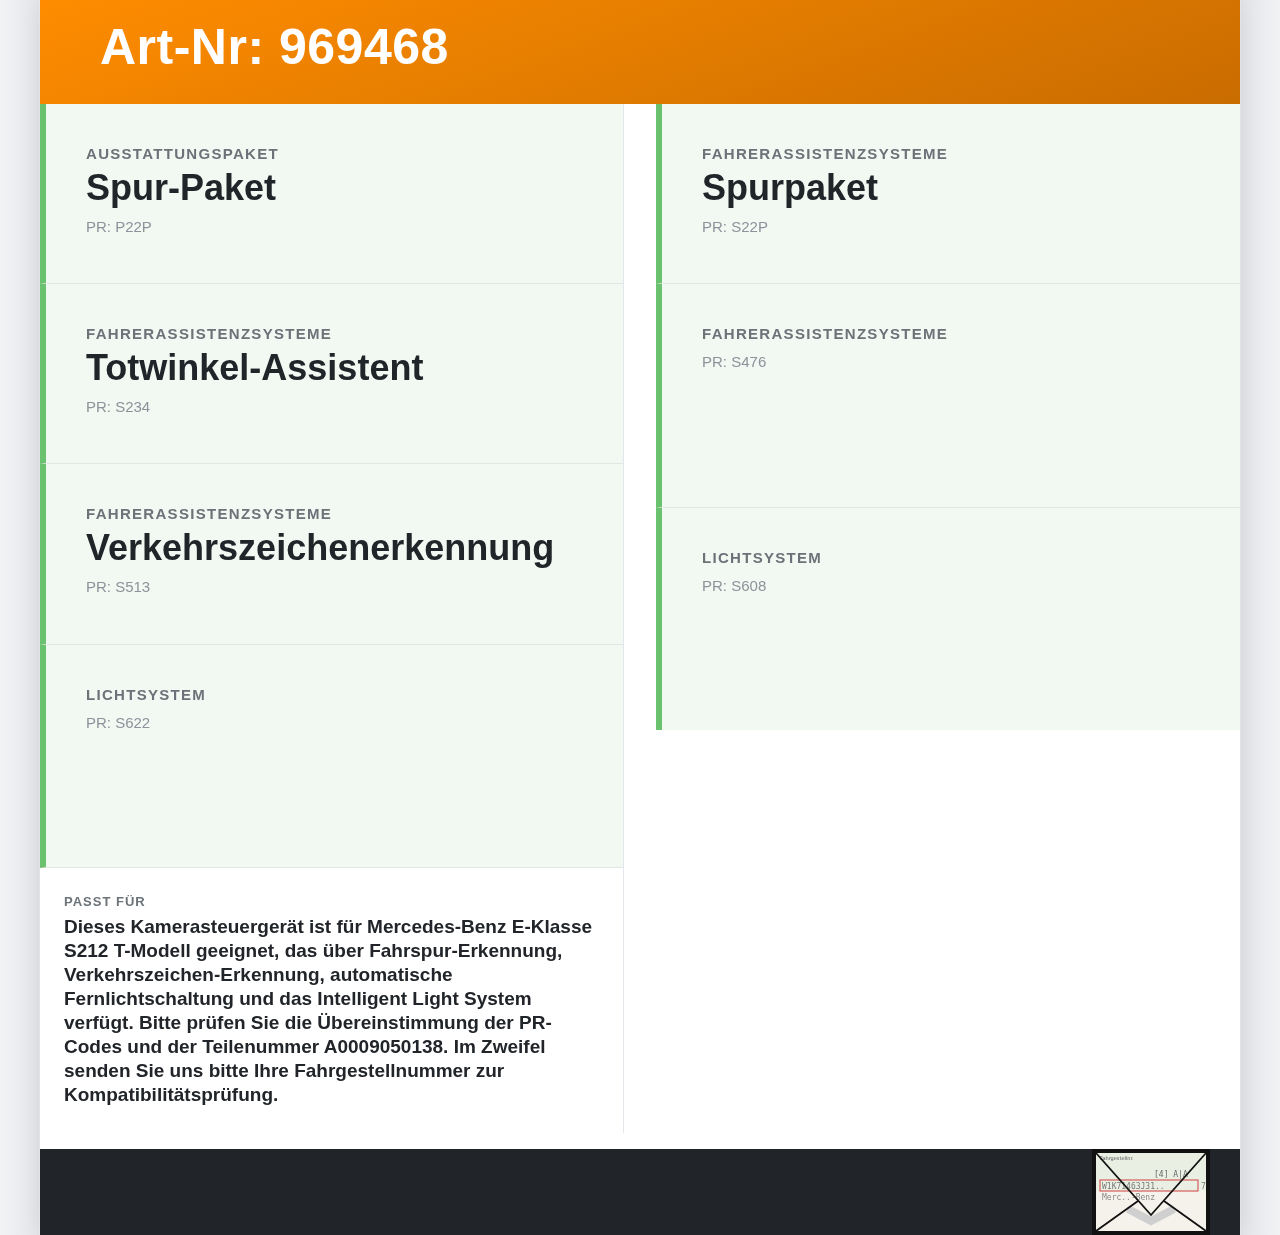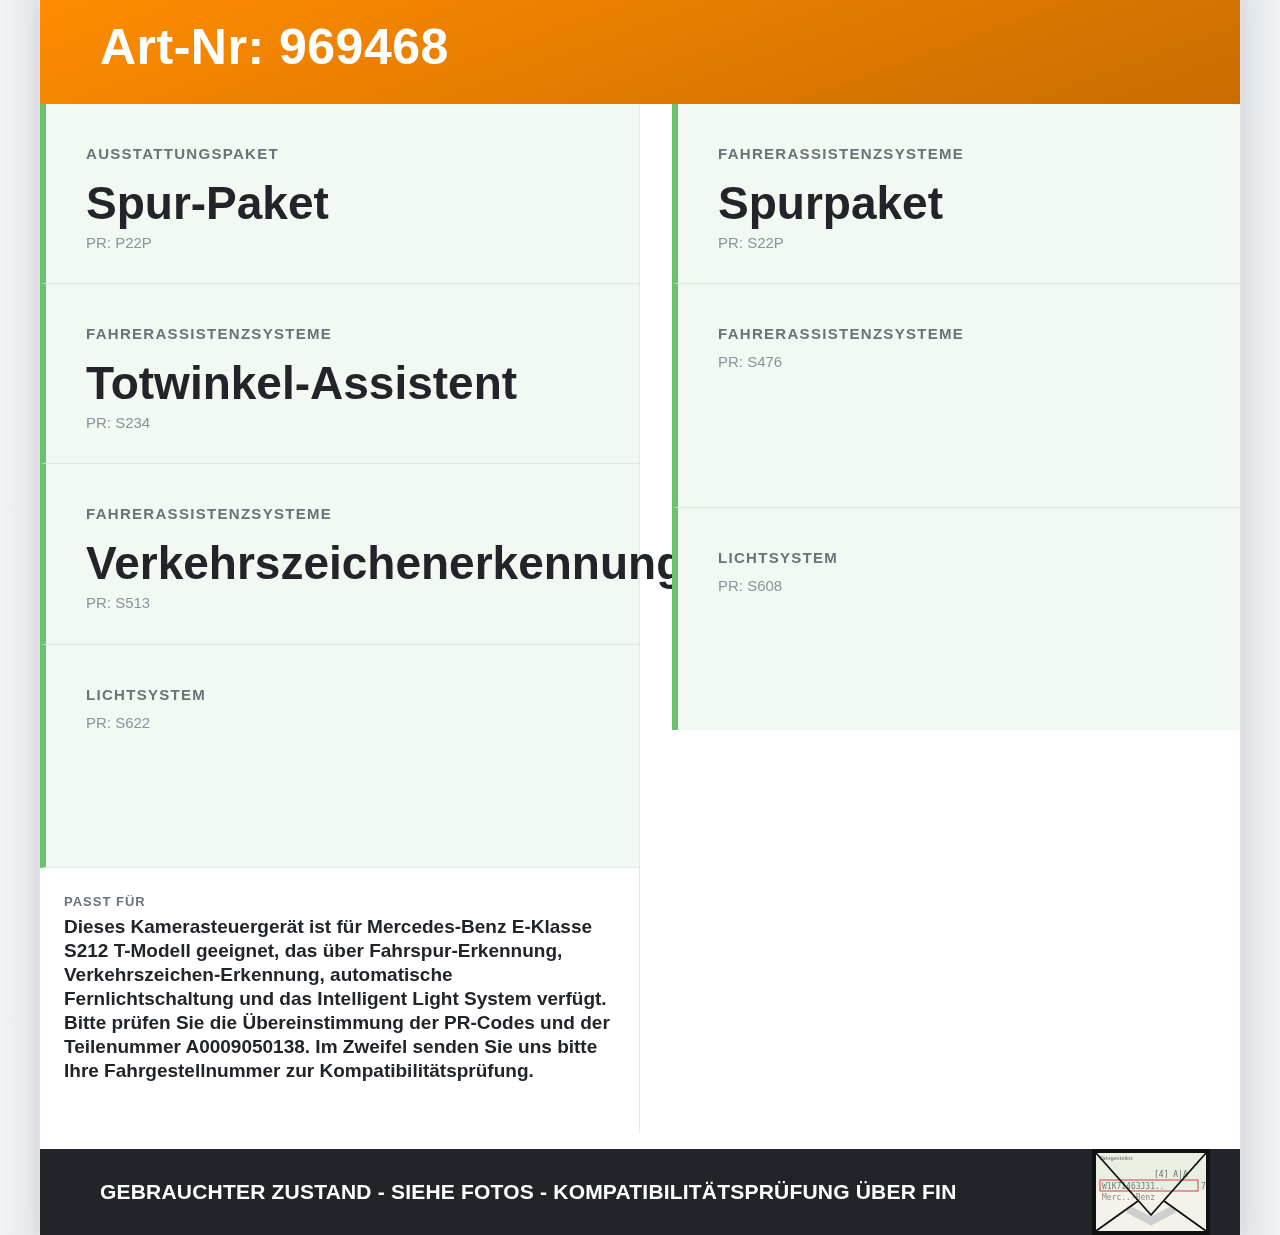--- a/index.html
+++ b/index.html
@@ -34,22 +34,22 @@
     border-bottom: 1px solid #e1e8e4;
     padding: 40px 40px 40px 40px;
   }
   .card .cat {
     font-family: "Liberation Sans", sans-serif;
     font-size: 15px; font-weight: 700; letter-spacing: 1.3px;
     color: #6b7278; text-transform: uppercase; line-height: 20px;
   }
   .card .title {
     font-family: "Liberation Sans", sans-serif;
-    font-size: 46px; font-weight: 700; color: #212529;
-    line-height: 43px; margin-top: 18px;
+    font-size: 36px; font-weight: 700; color: #212529;
+    line-height: 43px; margin-top: 2px;
   }
   .card .pr {
     font-size: 15px; color: #8c939a; margin-top: 8px; line-height: 20px;
   }
   .fits {
     padding: 26px 24px 24px 24px;
     height: 265px;
   }
   .fits .label {
     font-size: 13px; font-weight: 700; letter-spacing: 1px; color: #6b7278;
@@ -120,21 +120,20 @@
         <div class="pr">PR: S476</div>
       </div>
       <div class="card" style="height:222px; border-bottom:none;">
         <div class="cat">LICHTSYSTEM</div>
         <div class="pr">PR: S608</div>
       </div>
     </div>
   </div>
 
   <footer class="footer">
-    <div class="msg">GEBRAUCHTER ZUSTAND - SIEHE FOTOS - KOMPATIBILITÄTSPRÜFUNG ÜBER FIN</div>
     <div class="thumb">
       <svg width="114" height="82" viewBox="0 0 114 82">
         <rect x="0" y="0" width="114" height="82" fill="#f4f2ea"></rect>
         <rect x="0" y="0" width="114" height="40" fill="#e4efe0" opacity="0.7"></rect>
         <text x="6" y="9" font-size="5" fill="#555" font-family="DejaVu Sans, sans-serif">Fahrgestellnr.</text>
         <text x="60" y="26" font-size="8" fill="#666" font-family="DejaVu Sans Mono, monospace">[4] A|A</text>
         <rect x="6" y="29" width="98" height="11" fill="none" stroke="#d04040" stroke-width="1"></rect>
         <text x="8" y="37.5" font-size="8" fill="#777" font-family="DejaVu Sans Mono, monospace">W1K71463J31..</text>
         <text x="107" y="37.5" font-size="8" fill="#777" font-family="DejaVu Sans Mono, monospace">7</text>
         <text x="8" y="49" font-size="8" fill="#888" font-family="DejaVu Sans Mono, monospace">Merc..-Benz</text>

